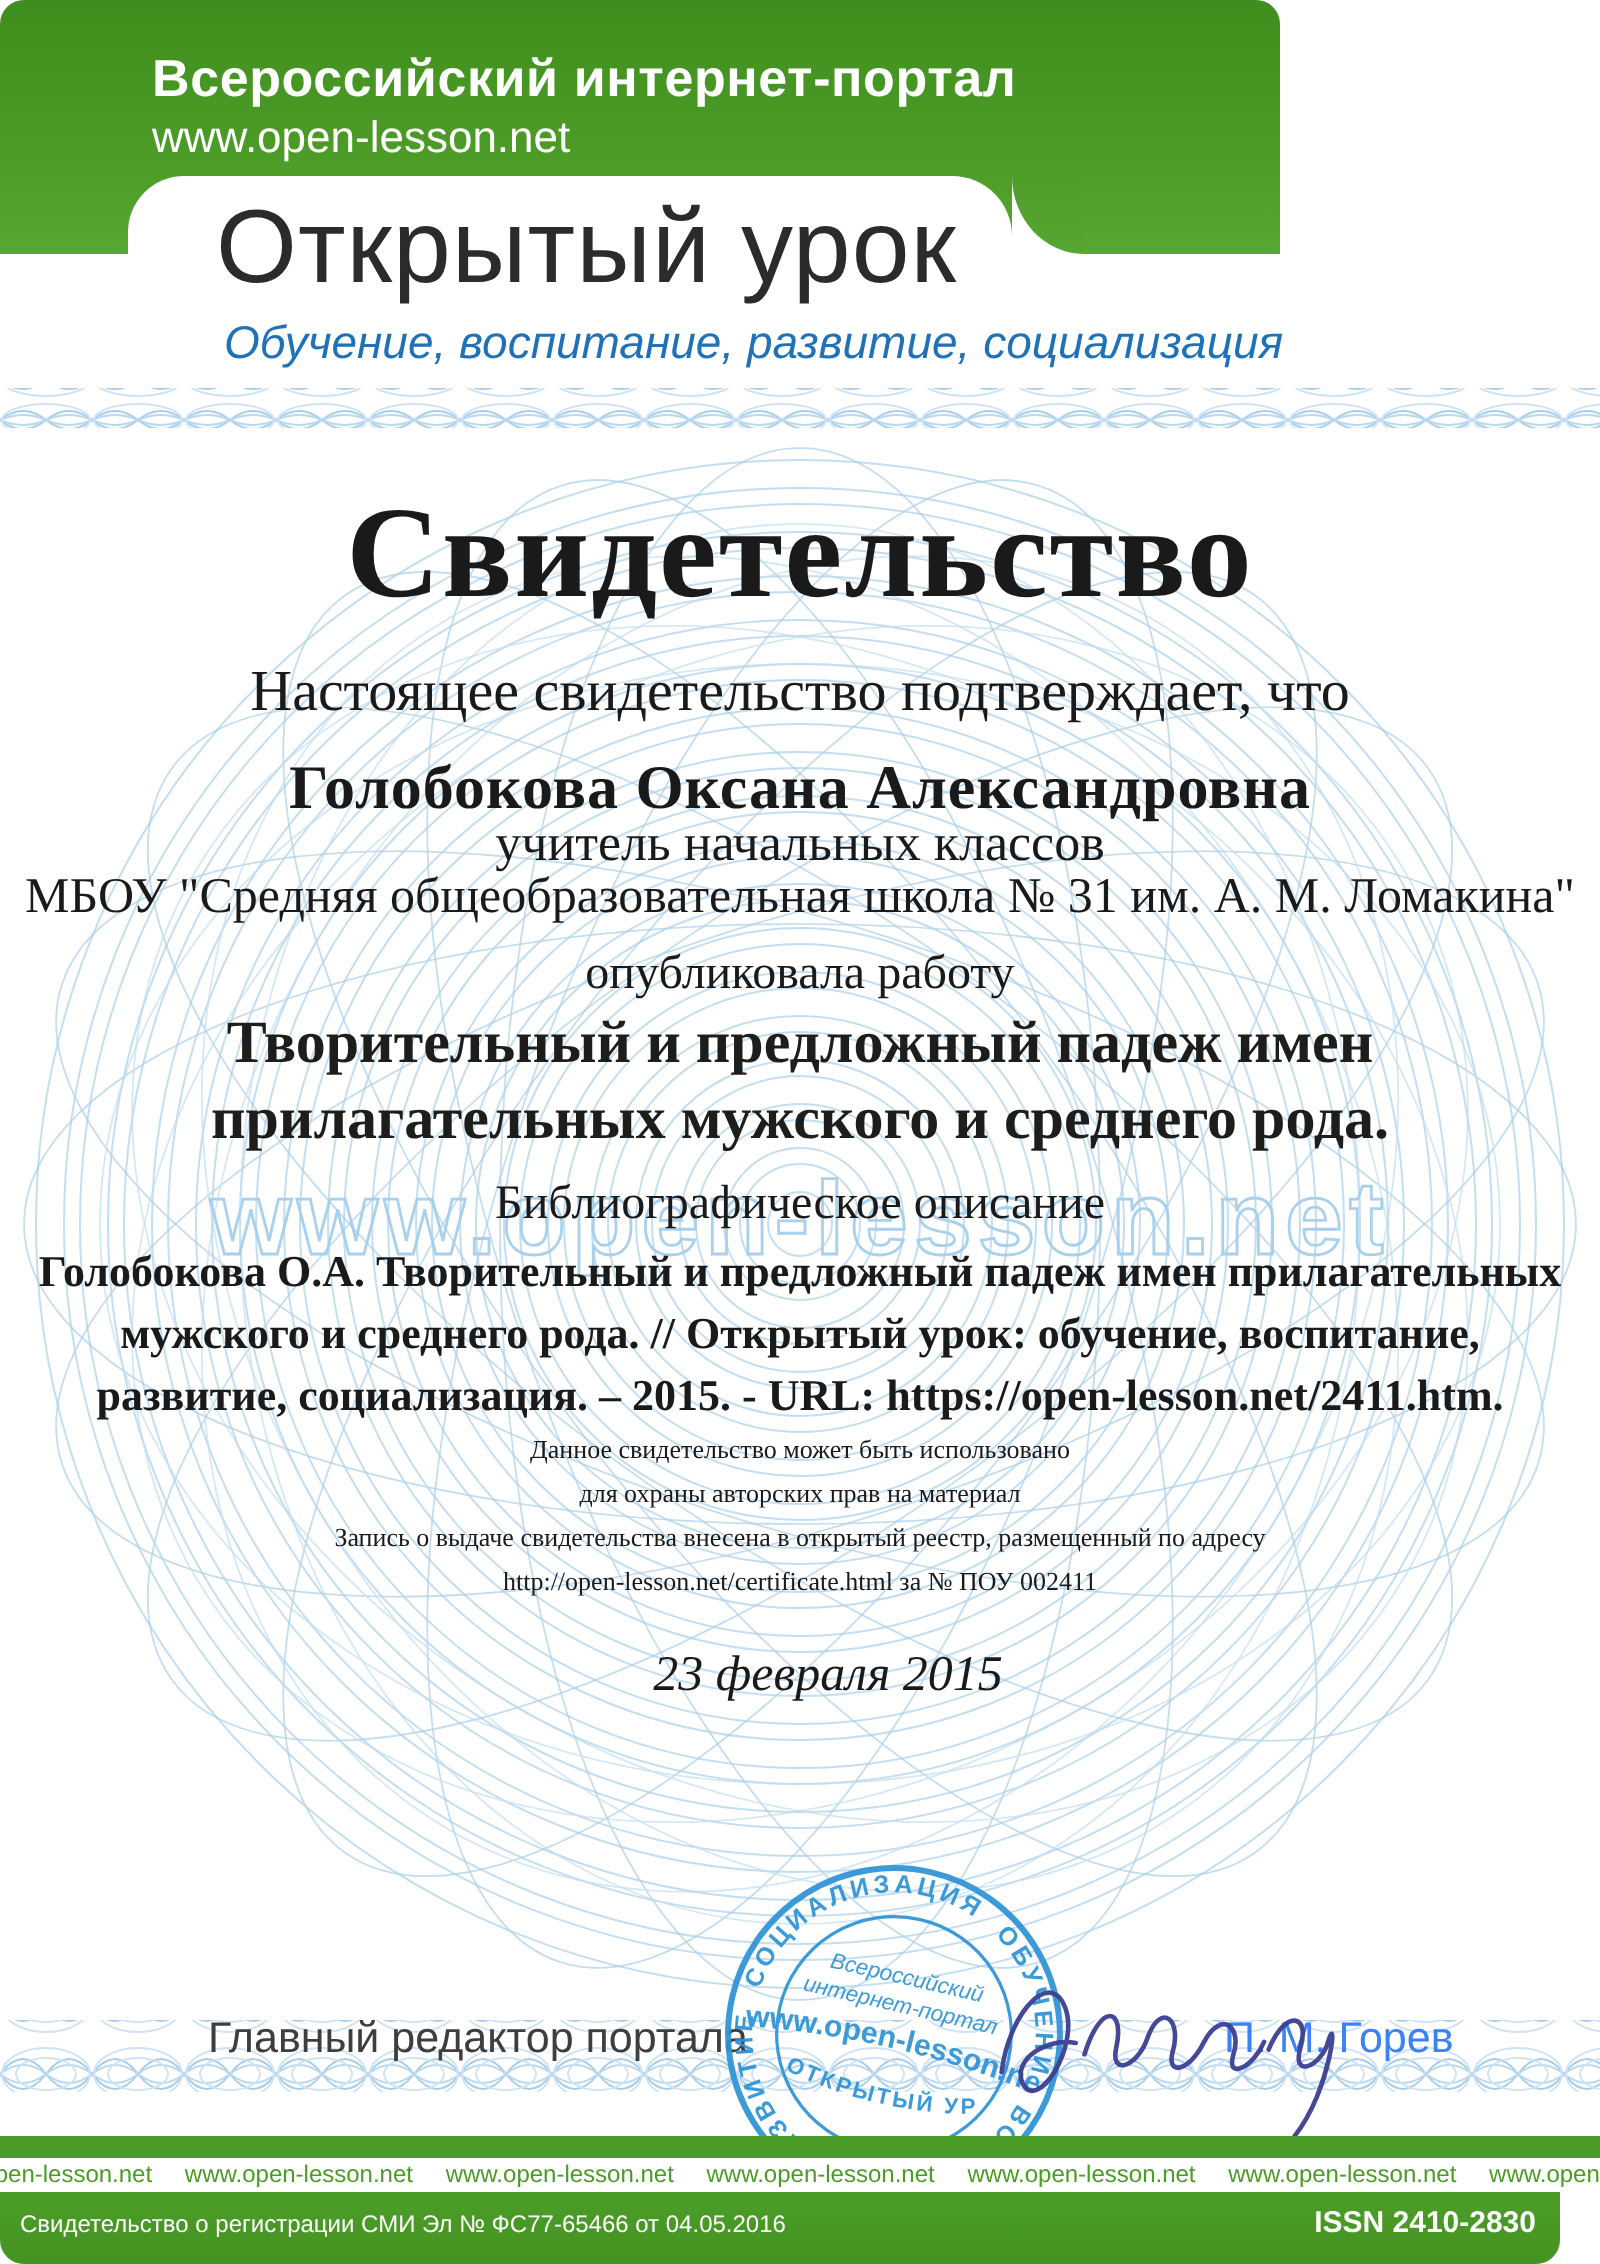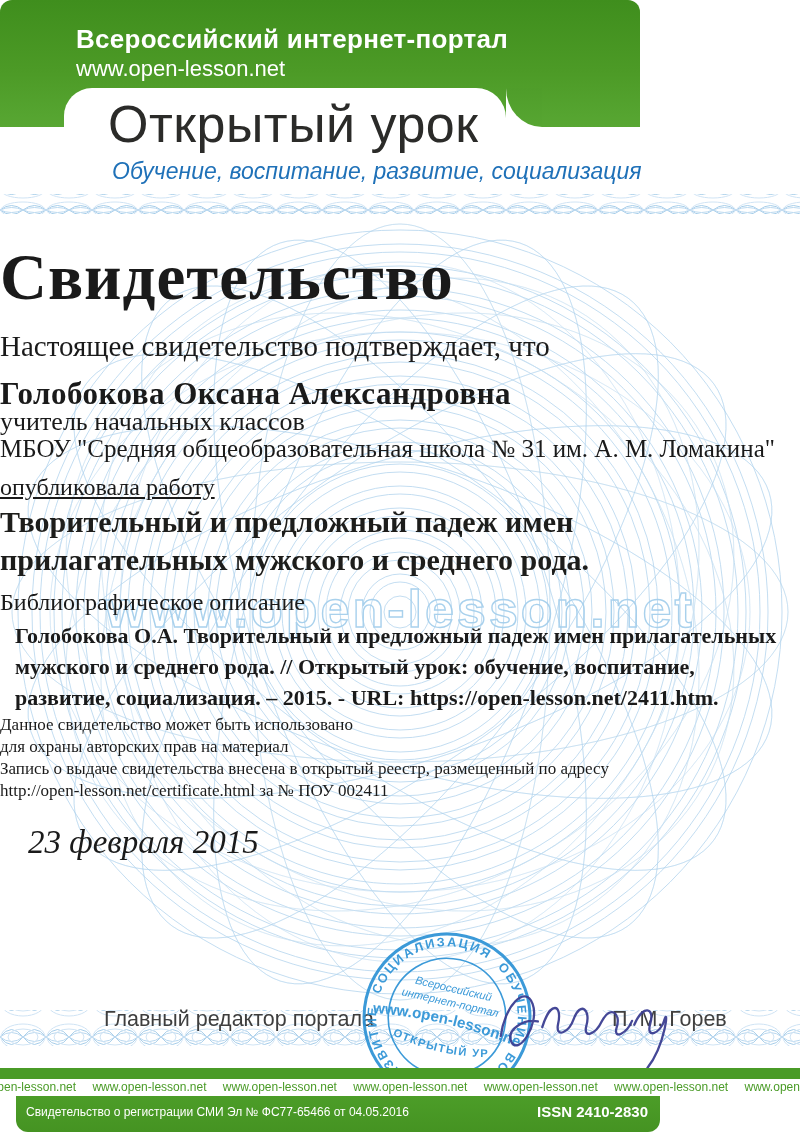--- a/index.html
+++ b/index.html
@@ -22,58 +22,58 @@
 
   
   .bg{position:absolute;left:0;top:0;width:800px;height:1132px;pointer-events:none;}
   .gl{fill:none;stroke:#b9d7ef;stroke-width:1;opacity:.85;}
   .gl2{fill:none;stroke:#aed2ec;stroke-width:.8;opacity:.5;}
   .gl3{fill:none;stroke:#c6dff2;stroke-width:.8;opacity:.5;}
   .wm{font-family:"Liberation Sans",sans-serif;font-size:52px;font-weight:bold;letter-spacing:3px;
       fill:none;stroke:#a5cfec;stroke-width:1.4;opacity:.95;}
 
   
-  .ln{position:absolute;left:0;right:0;text-align:left;color:#1a1a1a;
+  .ln{position:absolute;left:0;right:0;text-align:center;color:#1a1a1a;
       font-family:"Liberation Serif","DejaVu Serif",serif;}
   .cert-title{top:240px;font-size:65px;font-weight:bold;letter-spacing:1px;}
   .confirm{top:330px;font-size:29px;}
   .r-name{top:376px;font-size:31px;font-weight:bold;letter-spacing:.5px;}
   .r-pos{top:407px;font-size:26px;}
   .r-school{top:435px;font-size:25px;}
-  .published{top:474px;font-size:24px;text-decoration:underline;}
+  .published{top:474px;font-size:24px;}
   .work-title{top:503px;font-size:30px;font-weight:bold;line-height:1.25;color:#1d1d1b;}
   .bib-head{top:589px;font-size:24px;}
   .bib-text{top:621px;left:15px;right:15px;font-size:22px;font-weight:bold;line-height:1.4;}
-  .note{font-size:17px;line-height:22px;}
+  .note{font-size:13px;line-height:22px;}
   .note1{top:714px;} .note2{top:736px;} .note3{top:758px;} .note4{top:780px;}
-  .date{top:824px;font-size:33px;font-style:italic;margin-left:28px;}
+  .date{top:824px;font-size:25px;font-style:italic;margin-left:28px;}
 
   
   .editor-label{position:absolute;left:104px;top:1007px;font-size:21.5px;color:#3e3e3e;}
-  .editor-name{position:absolute;left:612px;top:1007px;font-size:21.5px;color:#404040;}
+  .editor-name{position:absolute;left:612px;top:1007px;font-size:21.5px;color:#3b82f6;}
 
   .stamp{position:absolute;left:360px;top:930px;width:174px;height:174px;
          transform:rotate(13deg);opacity:.93;}
   .st-ring-o{fill:none;stroke:#2e93d6;stroke-width:3;}
   .st-ring-i{fill:none;stroke:#2e93d6;stroke-width:1.6;}
   .st-arc{font-size:12.5px;font-weight:bold;fill:#2e93d6;letter-spacing:2px;font-family:"Liberation Sans",sans-serif;}
   .st-small{font-size:11px;font-style:italic;fill:#2e93d6;text-anchor:middle;font-family:"Liberation Sans",sans-serif;}
   .st-url{font-size:15px;font-weight:bold;fill:#2e93d6;font-family:"Liberation Sans",sans-serif;}
   .st-open{font-size:11px;font-weight:bold;fill:#2e93d6;letter-spacing:1.5px;font-family:"Liberation Sans",sans-serif;}
 
   .signature{position:absolute;left:492px;top:966px;width:192px;height:112px;transform:rotate(-4deg);}
   .sig-path{fill:none;stroke:#3b3e91;stroke-width:2.3;stroke-linecap:round;opacity:.95;}
 
   
   .accent-bar{position:absolute;left:0;top:1068px;width:800px;height:11px;background:#4a9b27;}
   .ticker{position:absolute;left:0;top:1079px;width:800px;height:17px;background:#fff;
           overflow:hidden;white-space:nowrap;color:#4a9b27;font-size:12px;line-height:17px;}
   .ticker span{margin-right:13px;margin-left:0;}
   .ticker span:first-child{margin-left:-38px;}
-  .footer{position:absolute;left:16px;top:1096px;width:644px;height:36px;
+  .footer{position:absolute;left:0;top:1096px;width:780px;height:36px;
           background:linear-gradient(180deg,#4c9d28,#459322);border-radius:0 0 12px 12px;}
   .reg-text{position:absolute;left:10px;top:9px;color:#fff;font-size:12px;}
   .issn{position:absolute;right:12px;top:7px;color:#fff;font-size:15px;font-weight:bold;}
 </style>
 </head>
 <body>
 
 <div class="page">
 
   <svg class="bg" width="800" height="1132" viewBox="0 0 800 1132">

